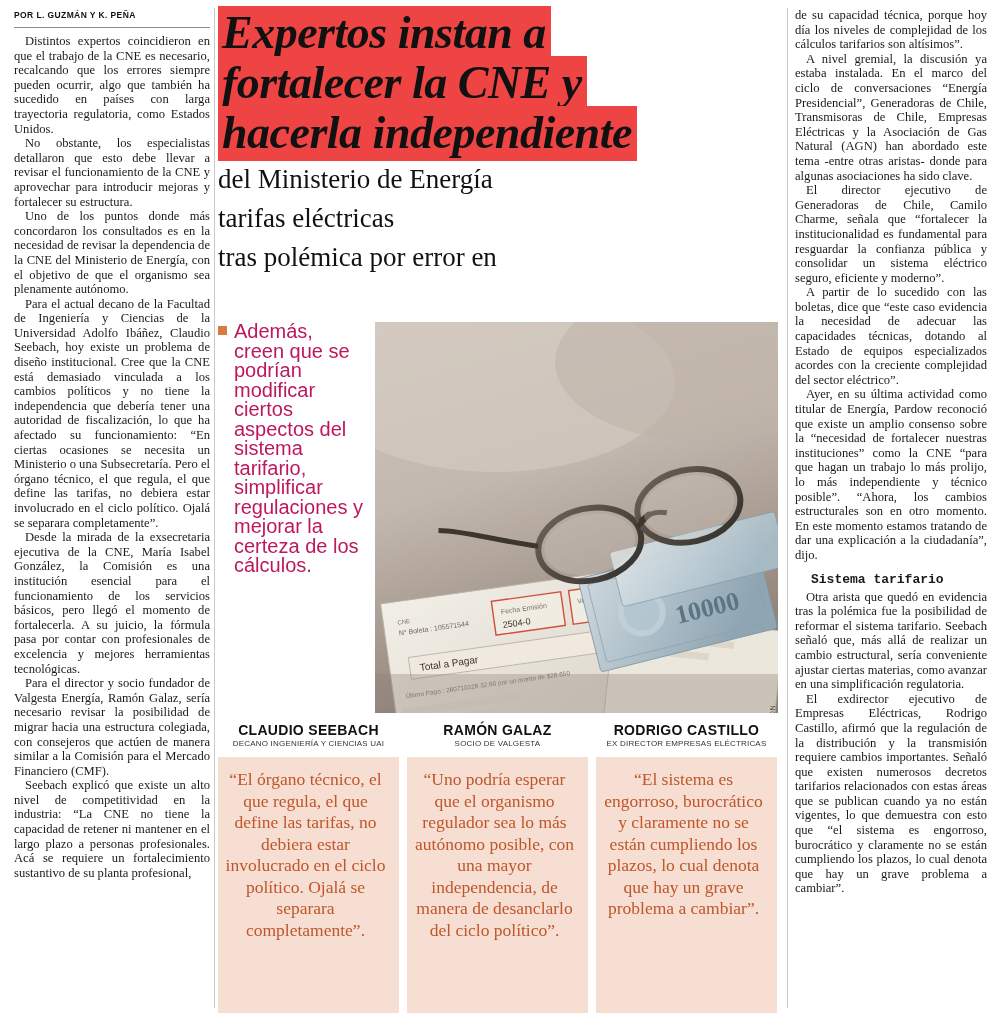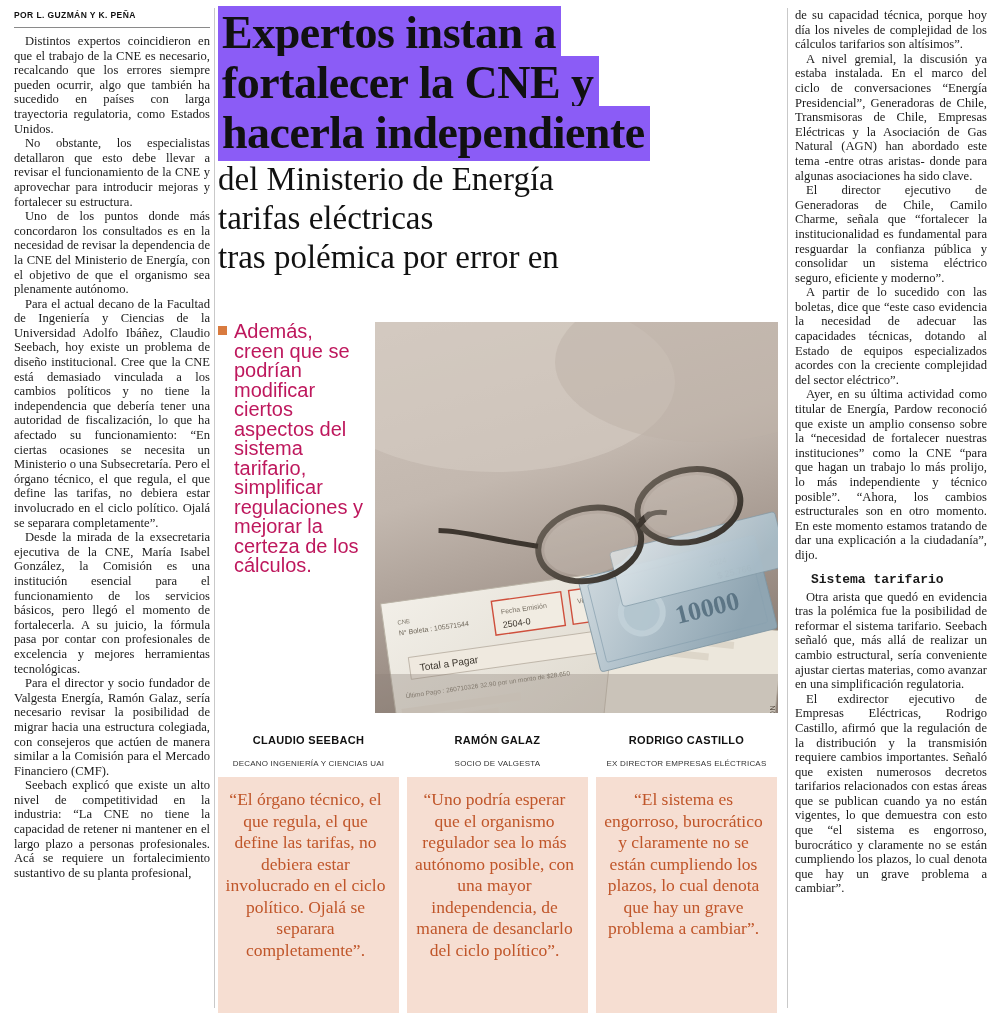--- a/index.html
+++ b/index.html
@@ -45,30 +45,31 @@
     margin:0;padding:0;
     font-family:"Liberation Serif", serif;
     font-weight:bold;
     font-size:46px;
     line-height:50px;
     letter-spacing:-0.5px;
     color:#111;
   }
   .hl-line{display:block;}
   .hl-hi{
-    background:#8b5cf6;
+    background:#ef4444;
     display:inline;
     box-decoration-break:clone;
     -webkit-box-decoration-break:clone;
     padding:1px 5px 3px 4px;
     color:#111;
+    font-style:italic;
   }
   .subhead{
     margin:2px 0 0 0;
-    font-size:33px;
+    font-size:27px;
     line-height:39px;
     font-weight:normal;
     color:#111;
   }
 
   
   .leadwrap{
     position:absolute;left:218px;top:322px;width:148px;
   }
   .lead{
@@ -96,22 +97,22 @@
   }
 
   
   .quotes{
     position:absolute;left:218px;top:722px;width:560px;height:291px;
     display:flex;gap:8px;
   }
   .qcol{width:181px;display:flex;flex-direction:column;}
   .qname{
     font-family:"Liberation Sans", sans-serif;
-    font-size:11px;font-weight:bold;text-align:center;letter-spacing:.3px;
-    color:#111;margin:12px;
+    font-size:14px;font-weight:bold;text-align:center;letter-spacing:.3px;
+    color:#111;margin:0;
   }
   .qrole{
     font-family:"Liberation Sans", sans-serif;
     font-size:8px;text-align:center;color:#333;line-height:10px;margin:1px 0 0 0;
     text-transform:uppercase;letter-spacing:.2px;
   }
   .qbox{
     margin-top:8px;flex:1;
     background:#f6ded2;
     color:#c0562a;

